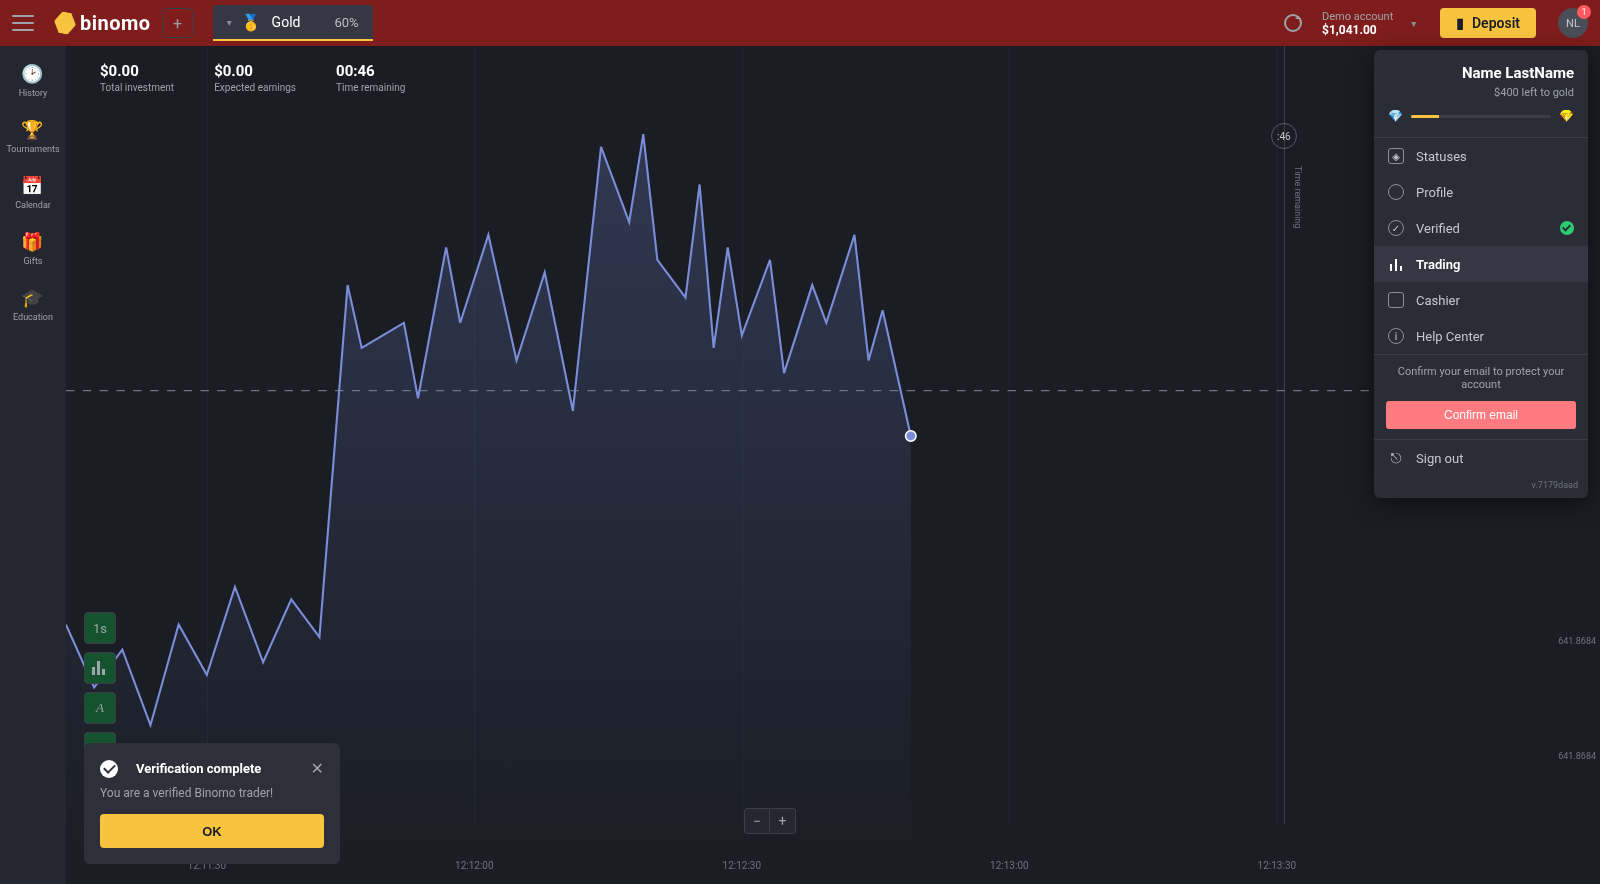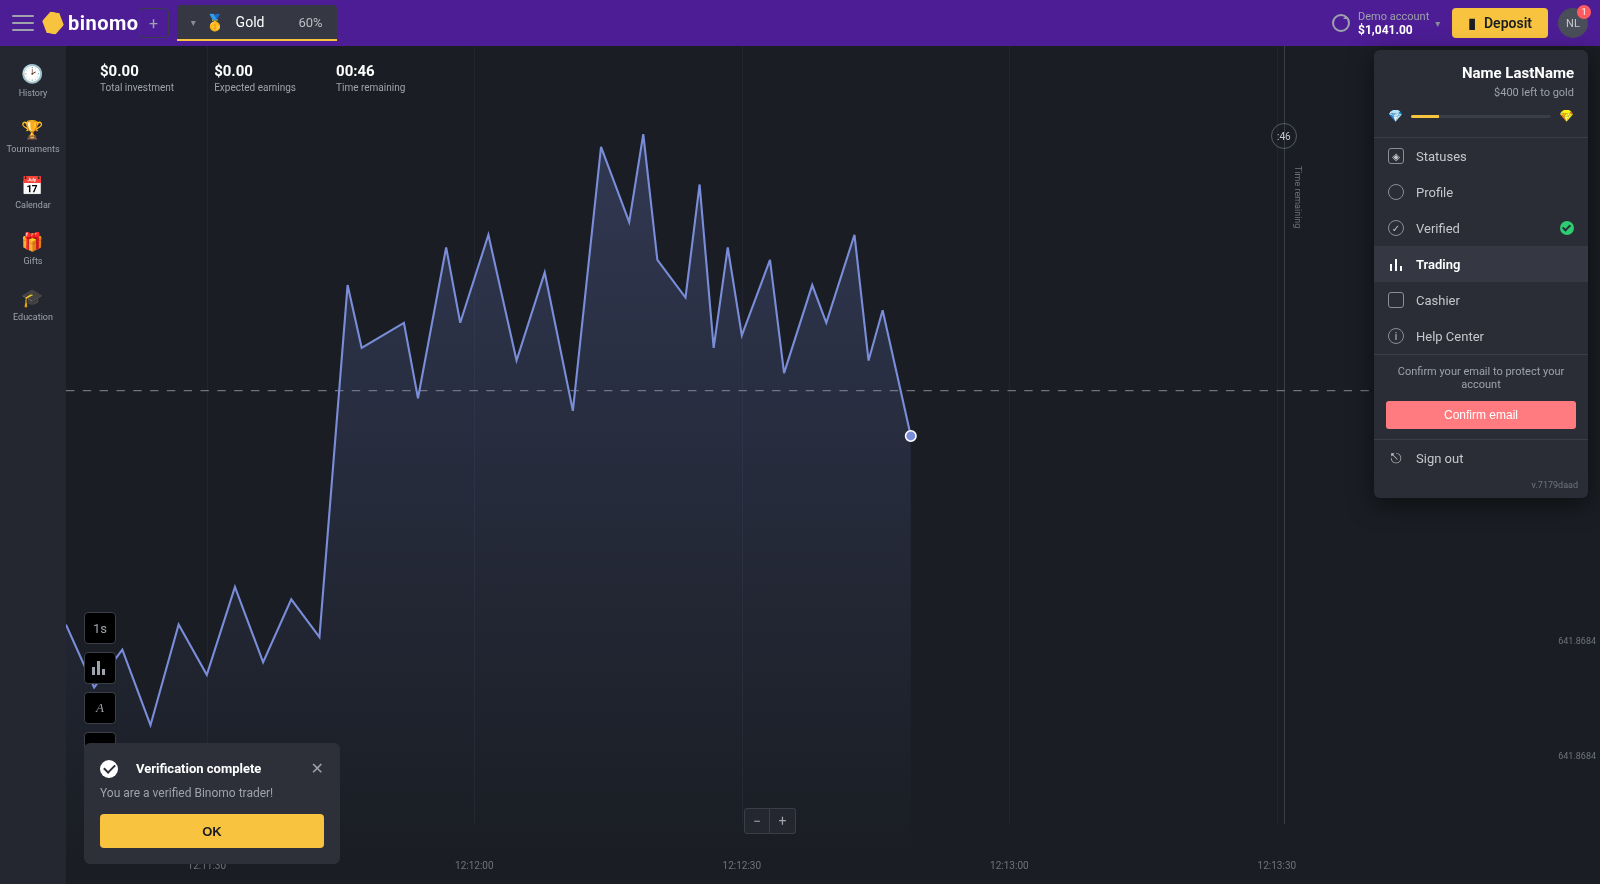--- a/index.html
+++ b/index.html
@@ -9,24 +9,25 @@
   color: #e5e6e8;
   width: 1600px;
   height: 884px;
   overflow: hidden;
   position: relative;
 }
 
 
 .topbar {
   height: 46px;
-  background: #4c1d95;
+  background: #7f1d1d;
   display: flex;
   align-items: center;
   padding: 0 12px;
+  gap: 12px;
   position: relative;
   z-index: 5;
 }
 .hamburger { width: 22px; height: 16px; display: flex; flex-direction: column; justify-content: space-between; cursor: pointer; }
 .hamburger span { height: 2px; background: #9ea2aa; border-radius: 1px; }
 .logo { display:flex; align-items:center; gap:4px; margin-left:8px; }
 .logo-mark { width: 22px; height: 22px; background: #f8c440; clip-path: polygon(30% 0,70% 0,100% 50%,70% 100%,30% 100%,0 50%); transform: rotate(10deg); }
 .logo-text { font-weight:700; font-size:20px; color:#fff; letter-spacing:0.5px; }
 .add-btn { width:30px; height:30px; border:1px solid #3a3e47; border-radius:4px; display:flex; align-items:center; justify-content:center; color:#9ea2aa; font-size:16px; cursor:pointer; }
 .asset-tab {
@@ -95,21 +96,21 @@
 .vtext { position:absolute; writing-mode:vertical-rl; font-size:9px; color:#6f737c; transform:translate(-50%,0);}
 
 
 .zoom-ctrl { position:absolute; left:50%; bottom:50px; transform:translateX(-50%); display:flex; }
 .zoom-btn { width:26px; height:26px; border:1px solid #3a3e47; background:#24272f; color:#9ea2aa; display:flex; align-items:center; justify-content:center; cursor:pointer; font-size:14px; }
 .zoom-btn:first-child { border-radius:3px 0 0 3px; }
 .zoom-btn:last-child { border-radius:0 3px 3px 0; border-left:none; }
 
 
 .chart-tools { position:absolute; left:18px; bottom:120px; display:flex; flex-direction:column; gap:8px; }
-.tool-btn { width:32px; height:32px; border:1px solid #3a3e47; border-radius:4px; background:#000000; color:#9ea2aa; display:flex; align-items:center; justify-content:center; font-size:13px; cursor:pointer; }
+.tool-btn { width:32px; height:32px; border:1px solid #3a3e47; border-radius:4px; background:#14532d; color:#9ea2aa; display:flex; align-items:center; justify-content:center; font-size:13px; cursor:pointer; }
 
 
 .toast {
   position:absolute; left:18px; bottom:20px; width:256px; background:#2d3039;
   border-radius:6px; padding:16px; z-index:10;
 }
 .toast-header { display:flex; align-items:center; gap:18px; margin-bottom:8px; }
 .toast-check {
   width:18px; height:18px; border-radius:50%; background:#fff;
   display:flex; align-items:center; justify-content:center;

